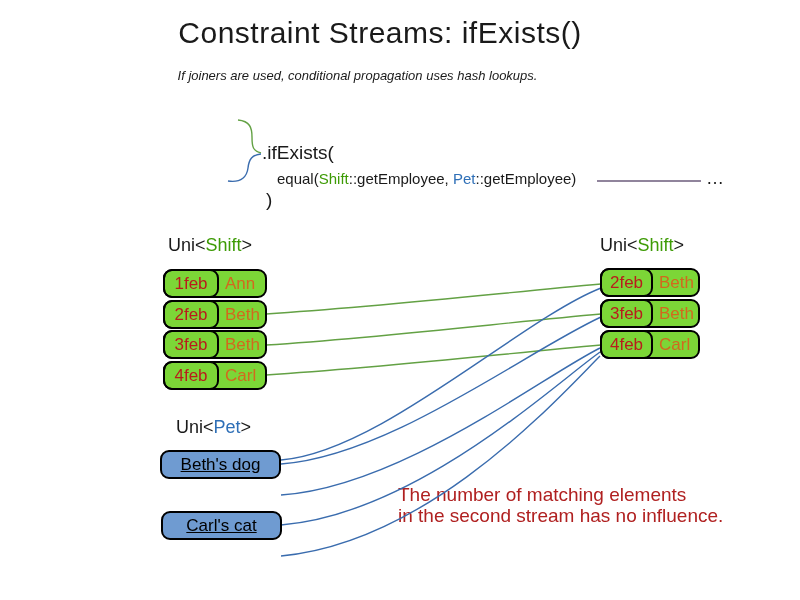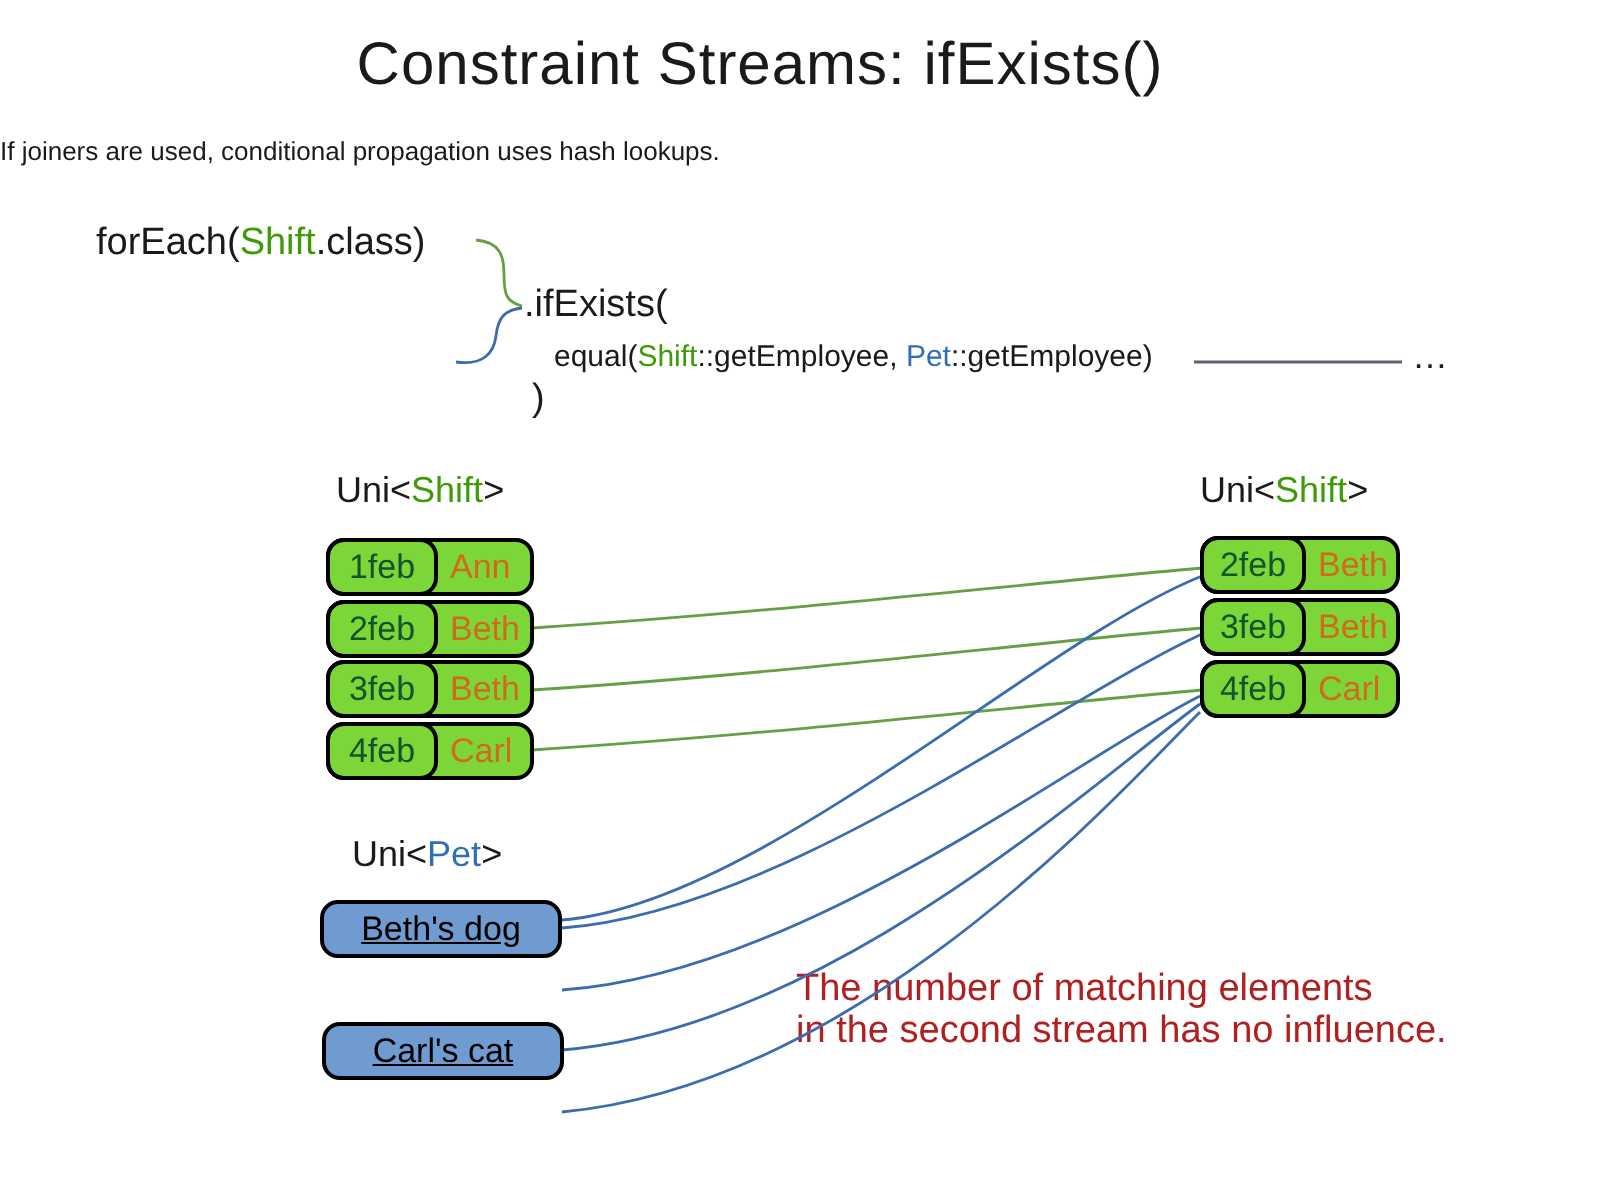--- a/index.html
+++ b/index.html
@@ -5,42 +5,42 @@
   html,body { margin:0; padding:0; background:#fff; }
   .slide {
     position:relative; width:800px; height:600px; background:#ffffff;
     font-family:"Liberation Sans", sans-serif; color:var(--text-black,#1a1a1a);
     overflow:hidden;
   }
   .abs { position:absolute; }
 
   
   .title   { top:16px; left:0; right:70px; text-align:center; font-size:30px; letter-spacing:0.5px;padding-left:30px; }
-  .subtitle{ top:68px; left:0; right:85px; font-size:13px; }
+  .subtitle{ top:68px; left:0; right:85px; text-align:center; font-size:13px;font-style:italic; }
 
   
   .code   { font-size:19px; white-space:nowrap; }
   .code-sm{ font-size:15px; white-space:nowrap; }
   .tok-shift { color:var(--shift-green,#3d9b05); }
   .tok-pet   { color:var(--pet-blue,#2e6fb7); }
 
   
   .stream-header { font-size:18px; white-space:nowrap; }
 
   
   .shift-row {
     position:absolute; width:104px; height:29px; box-sizing:border-box;
     background:var(--box-green-fill,#7cd637); border:2px solid #000; border-radius:9px;
     z-index:2;
   }
   .date-cell {
     position:absolute; left:-2px; top:-2px; width:56px; height:29px; box-sizing:border-box;
     border:2px solid #000; border-radius:9px;
     display:flex; align-items:center; justify-content:center;
-    font-size:17px; color:#14532d;
+    font-size:17px; color:#b91c1c;
   }
   .employee-cell {
     position:absolute; left:60px; top:0; height:25px; display:flex; align-items:center;
     font-size:17px; color:var(--employee-orange,#d2691e);
   }
   .shift-row.narrow { width:100px; }
   .shift-row.narrow .date-cell { width:53px; }
   .shift-row.narrow .employee-cell { left:57px; }
 
   
@@ -79,21 +79,20 @@
     <path class="blue-stroke" d="M 281,460 C 380,452 520,320 601,288"></path>
     <path class="blue-stroke" d="M 281,464 C 390,456 525,352 601,317"></path>
     <path class="blue-stroke" d="M 281,495 C 400,487 540,378 600,348"></path>
     <path class="blue-stroke" d="M 281,525 C 415,514 550,388 600,352"></path>
     <path class="blue-stroke" d="M 281,556 C 430,542 558,398 600,356"></path>
   </svg>
 
   <div class="abs title">Constraint Streams: ifExists()</div>
   <div class="abs subtitle">If joiners are used, conditional propagation uses hash lookups.</div>
 
-  <div class="abs code" style="left:48px; top:111px;"><span>forEach(</span><span class="tok-shift">Shift</span><span>.class)</span></div>
 
 
   <div class="abs code" style="left:262px; top:142px;text-align:center;">.ifExists(</div>
 
   <div class="abs code-sm" style="left:277px; top:170px;"><span>equal(</span><span class="tok-shift">Shift</span><span>::getEmployee, </span><span class="tok-pet">Pet</span><span>::getEmployee)</span></div>
 
   <div class="abs code" style="left:266px; top:189px;">)</div>
 
   <div class="abs" style="left:706px; top:168px; font-size:18px;">…</div>
 

